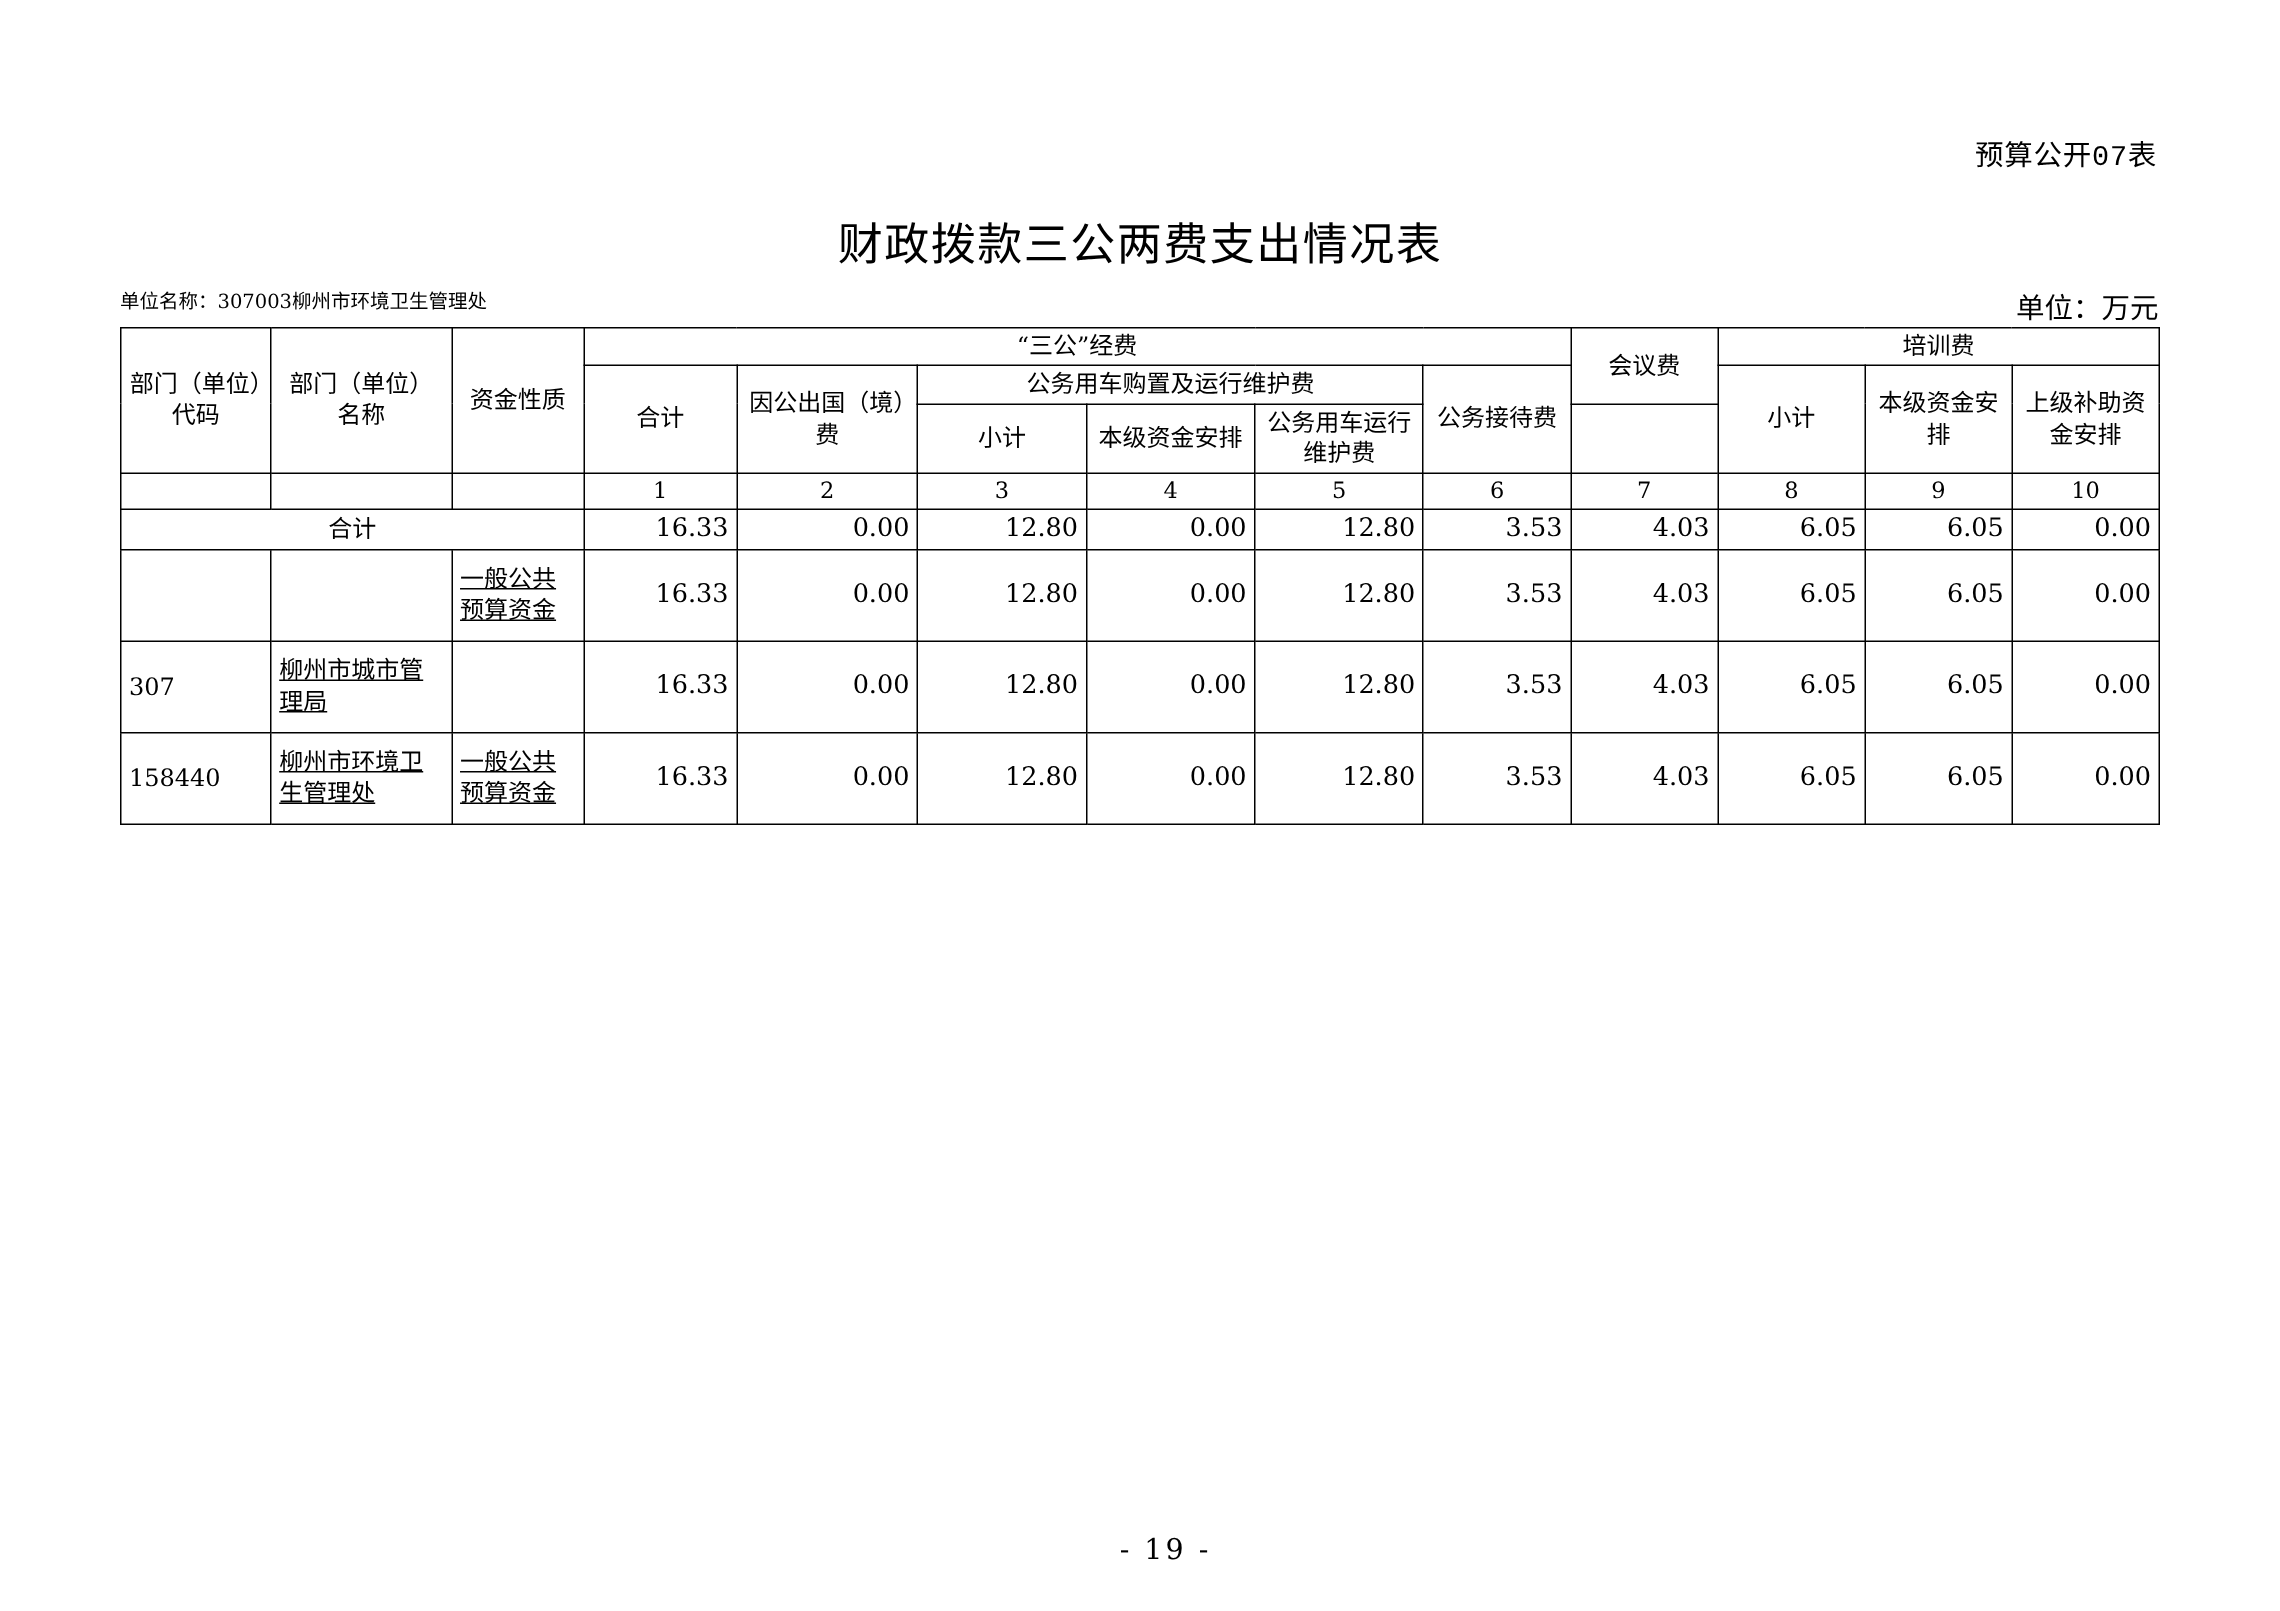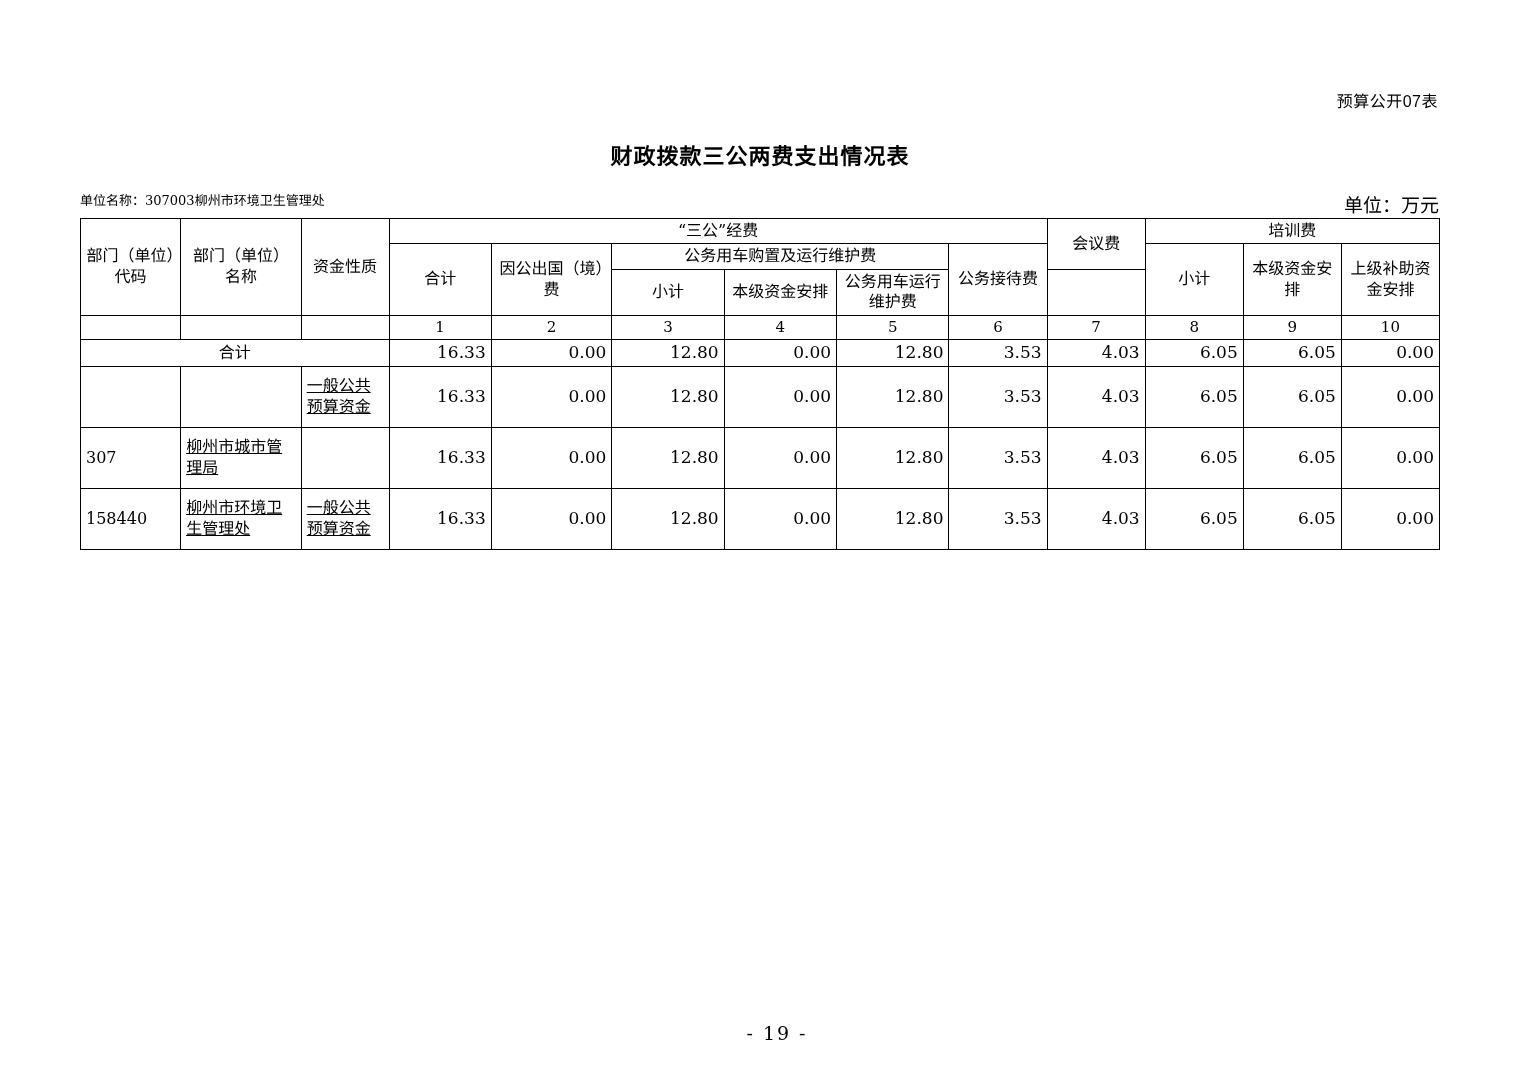--- a/index.html
+++ b/index.html
@@ -18,33 +18,33 @@
   .page {
     position: relative;
     width: 1520px;
     height: 1074px;
     box-sizing: border-box;
   }
   .form-code {
     position: absolute;
     top: 88px;
     right: 82px;
-    font-size: 16px;
-    font-family: Liberation Sans, sans-serif;
+    font-size: 19px;
+    font-family: Liberation Mono, monospace;
     letter-spacing: 0.5px;
     margin-left: 30px;
   }
   .doc-title {
     position: absolute;
     top: 138px;
     left: 0;
     width: 1520px;
     text-align: center;
-    font-size: 22px;
-    font-weight: bold;
+    font-size: 30px;
+    font-weight: normal;
     letter-spacing: 1px;
   }
   .subtitle-row {
     position: absolute;
     top: 190px;
     left: 80px;
     width: 1360px;
     height: 26px;
   }
   .unit-name {

